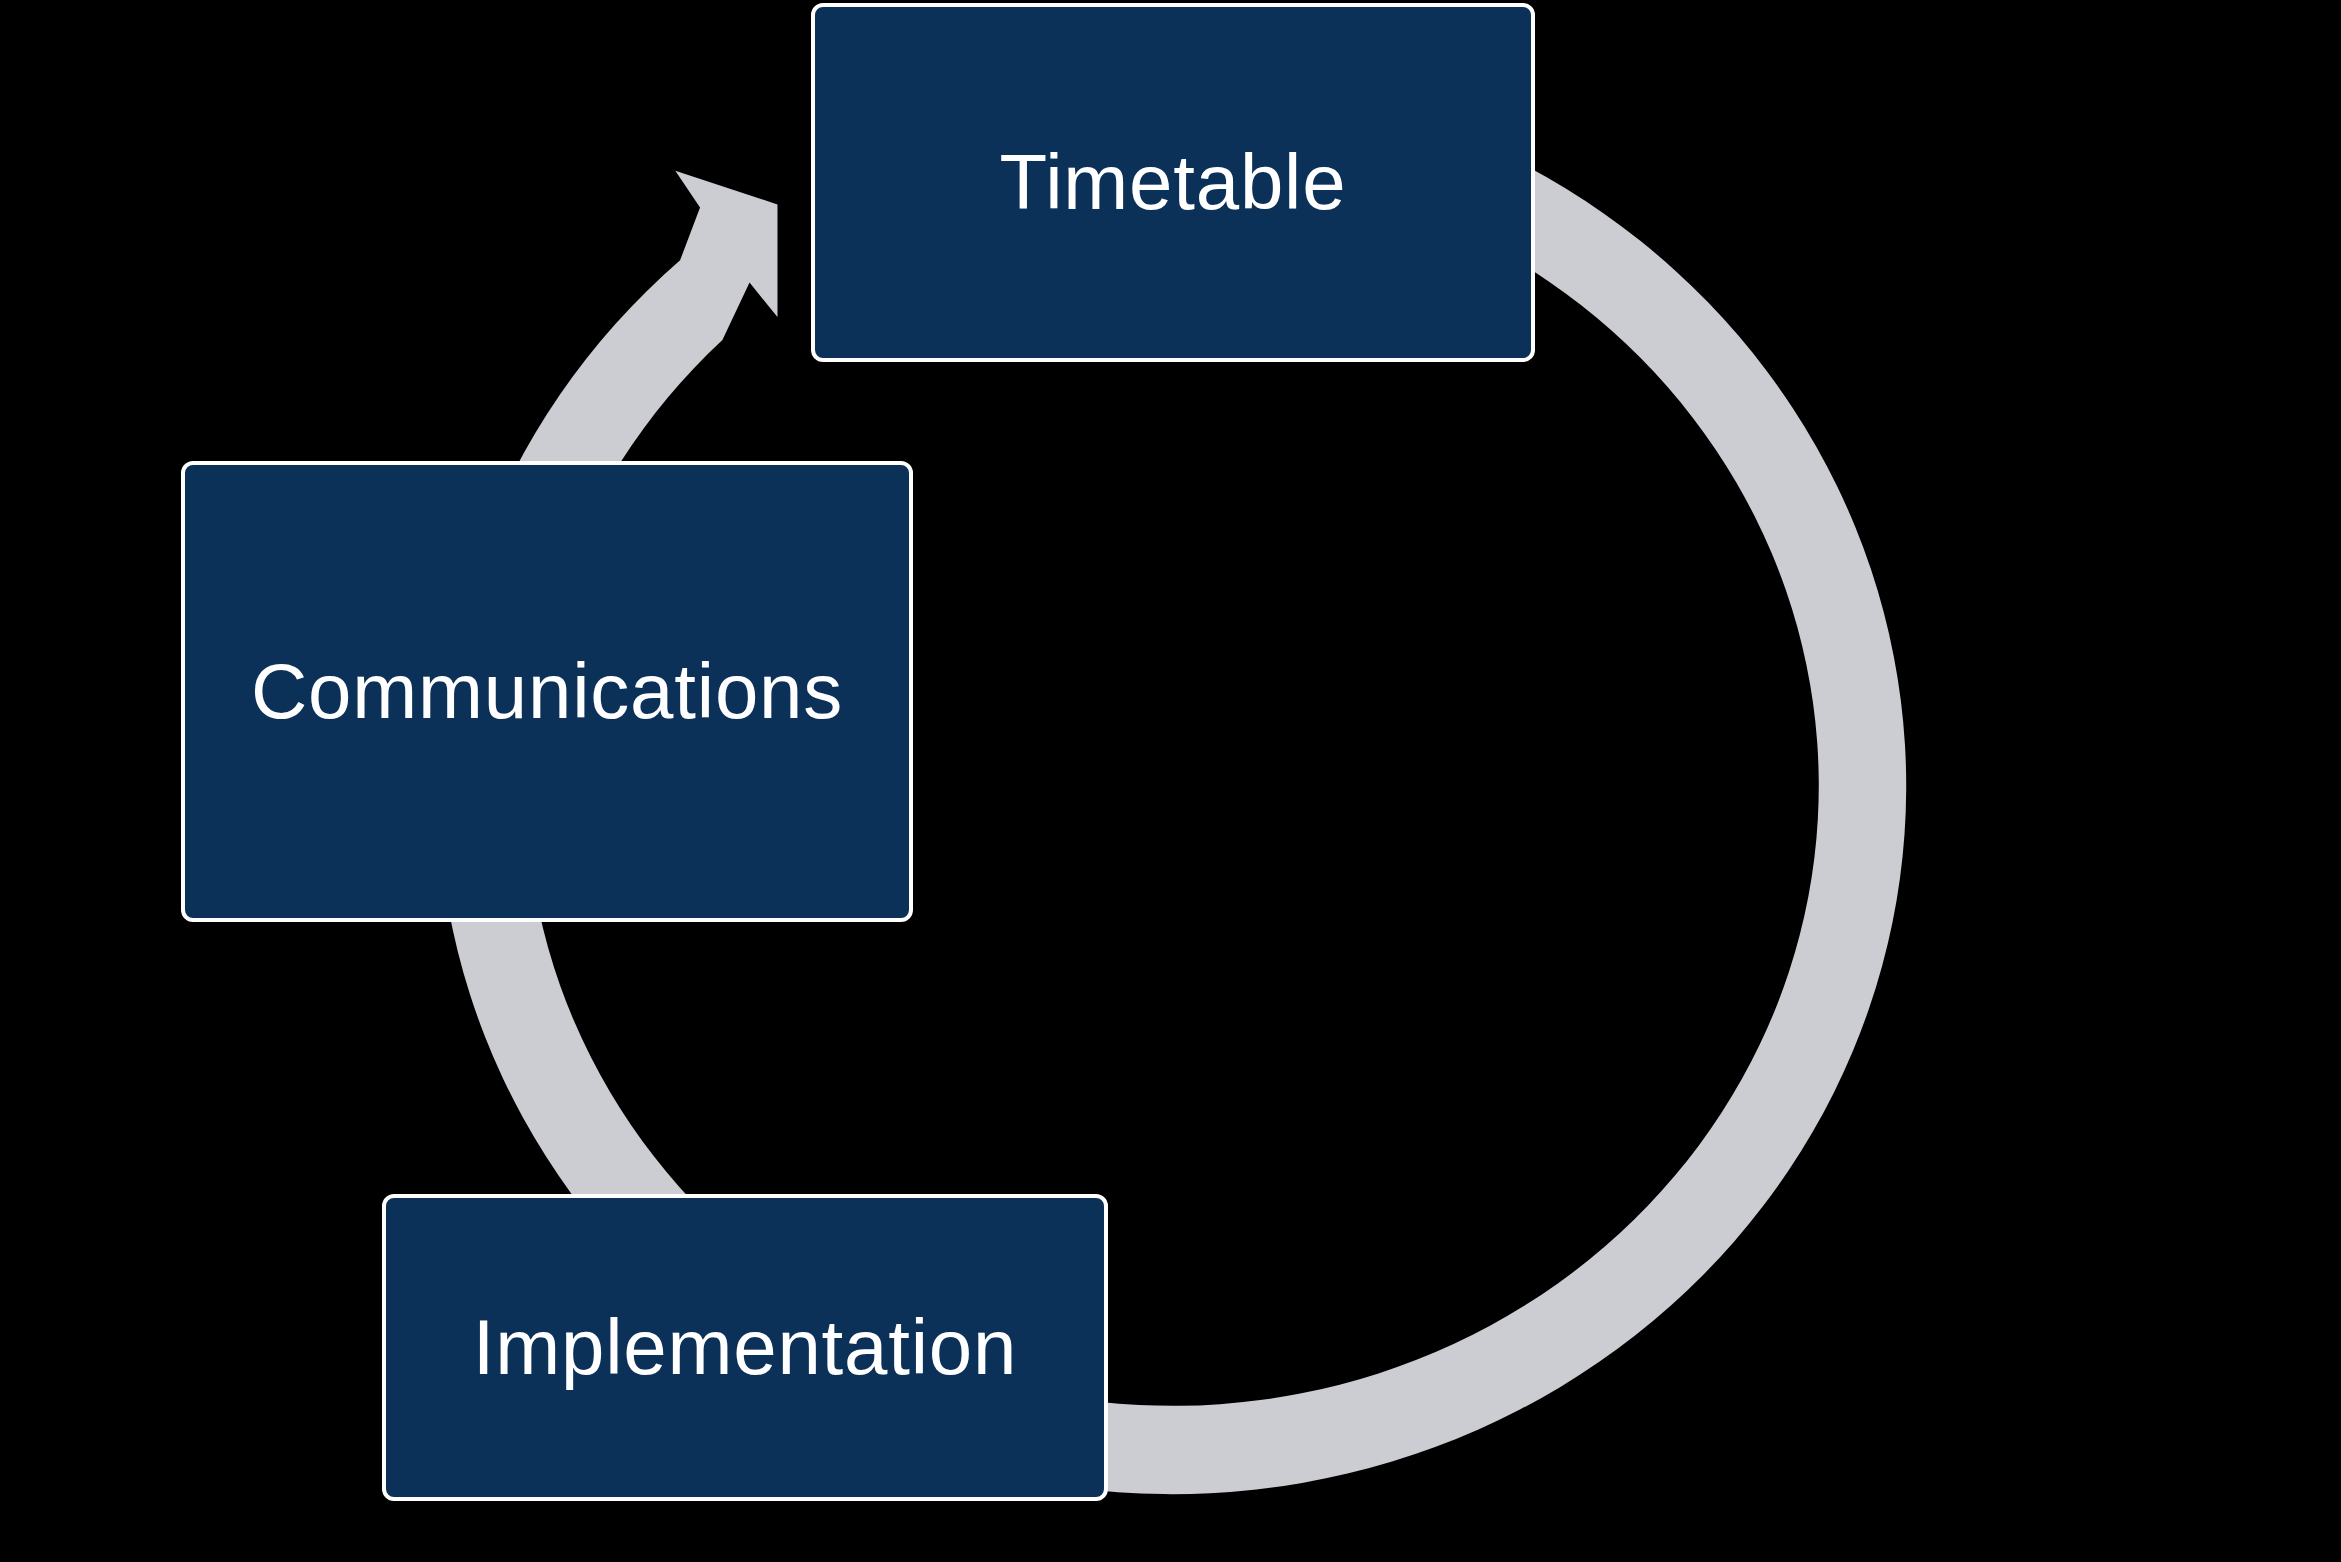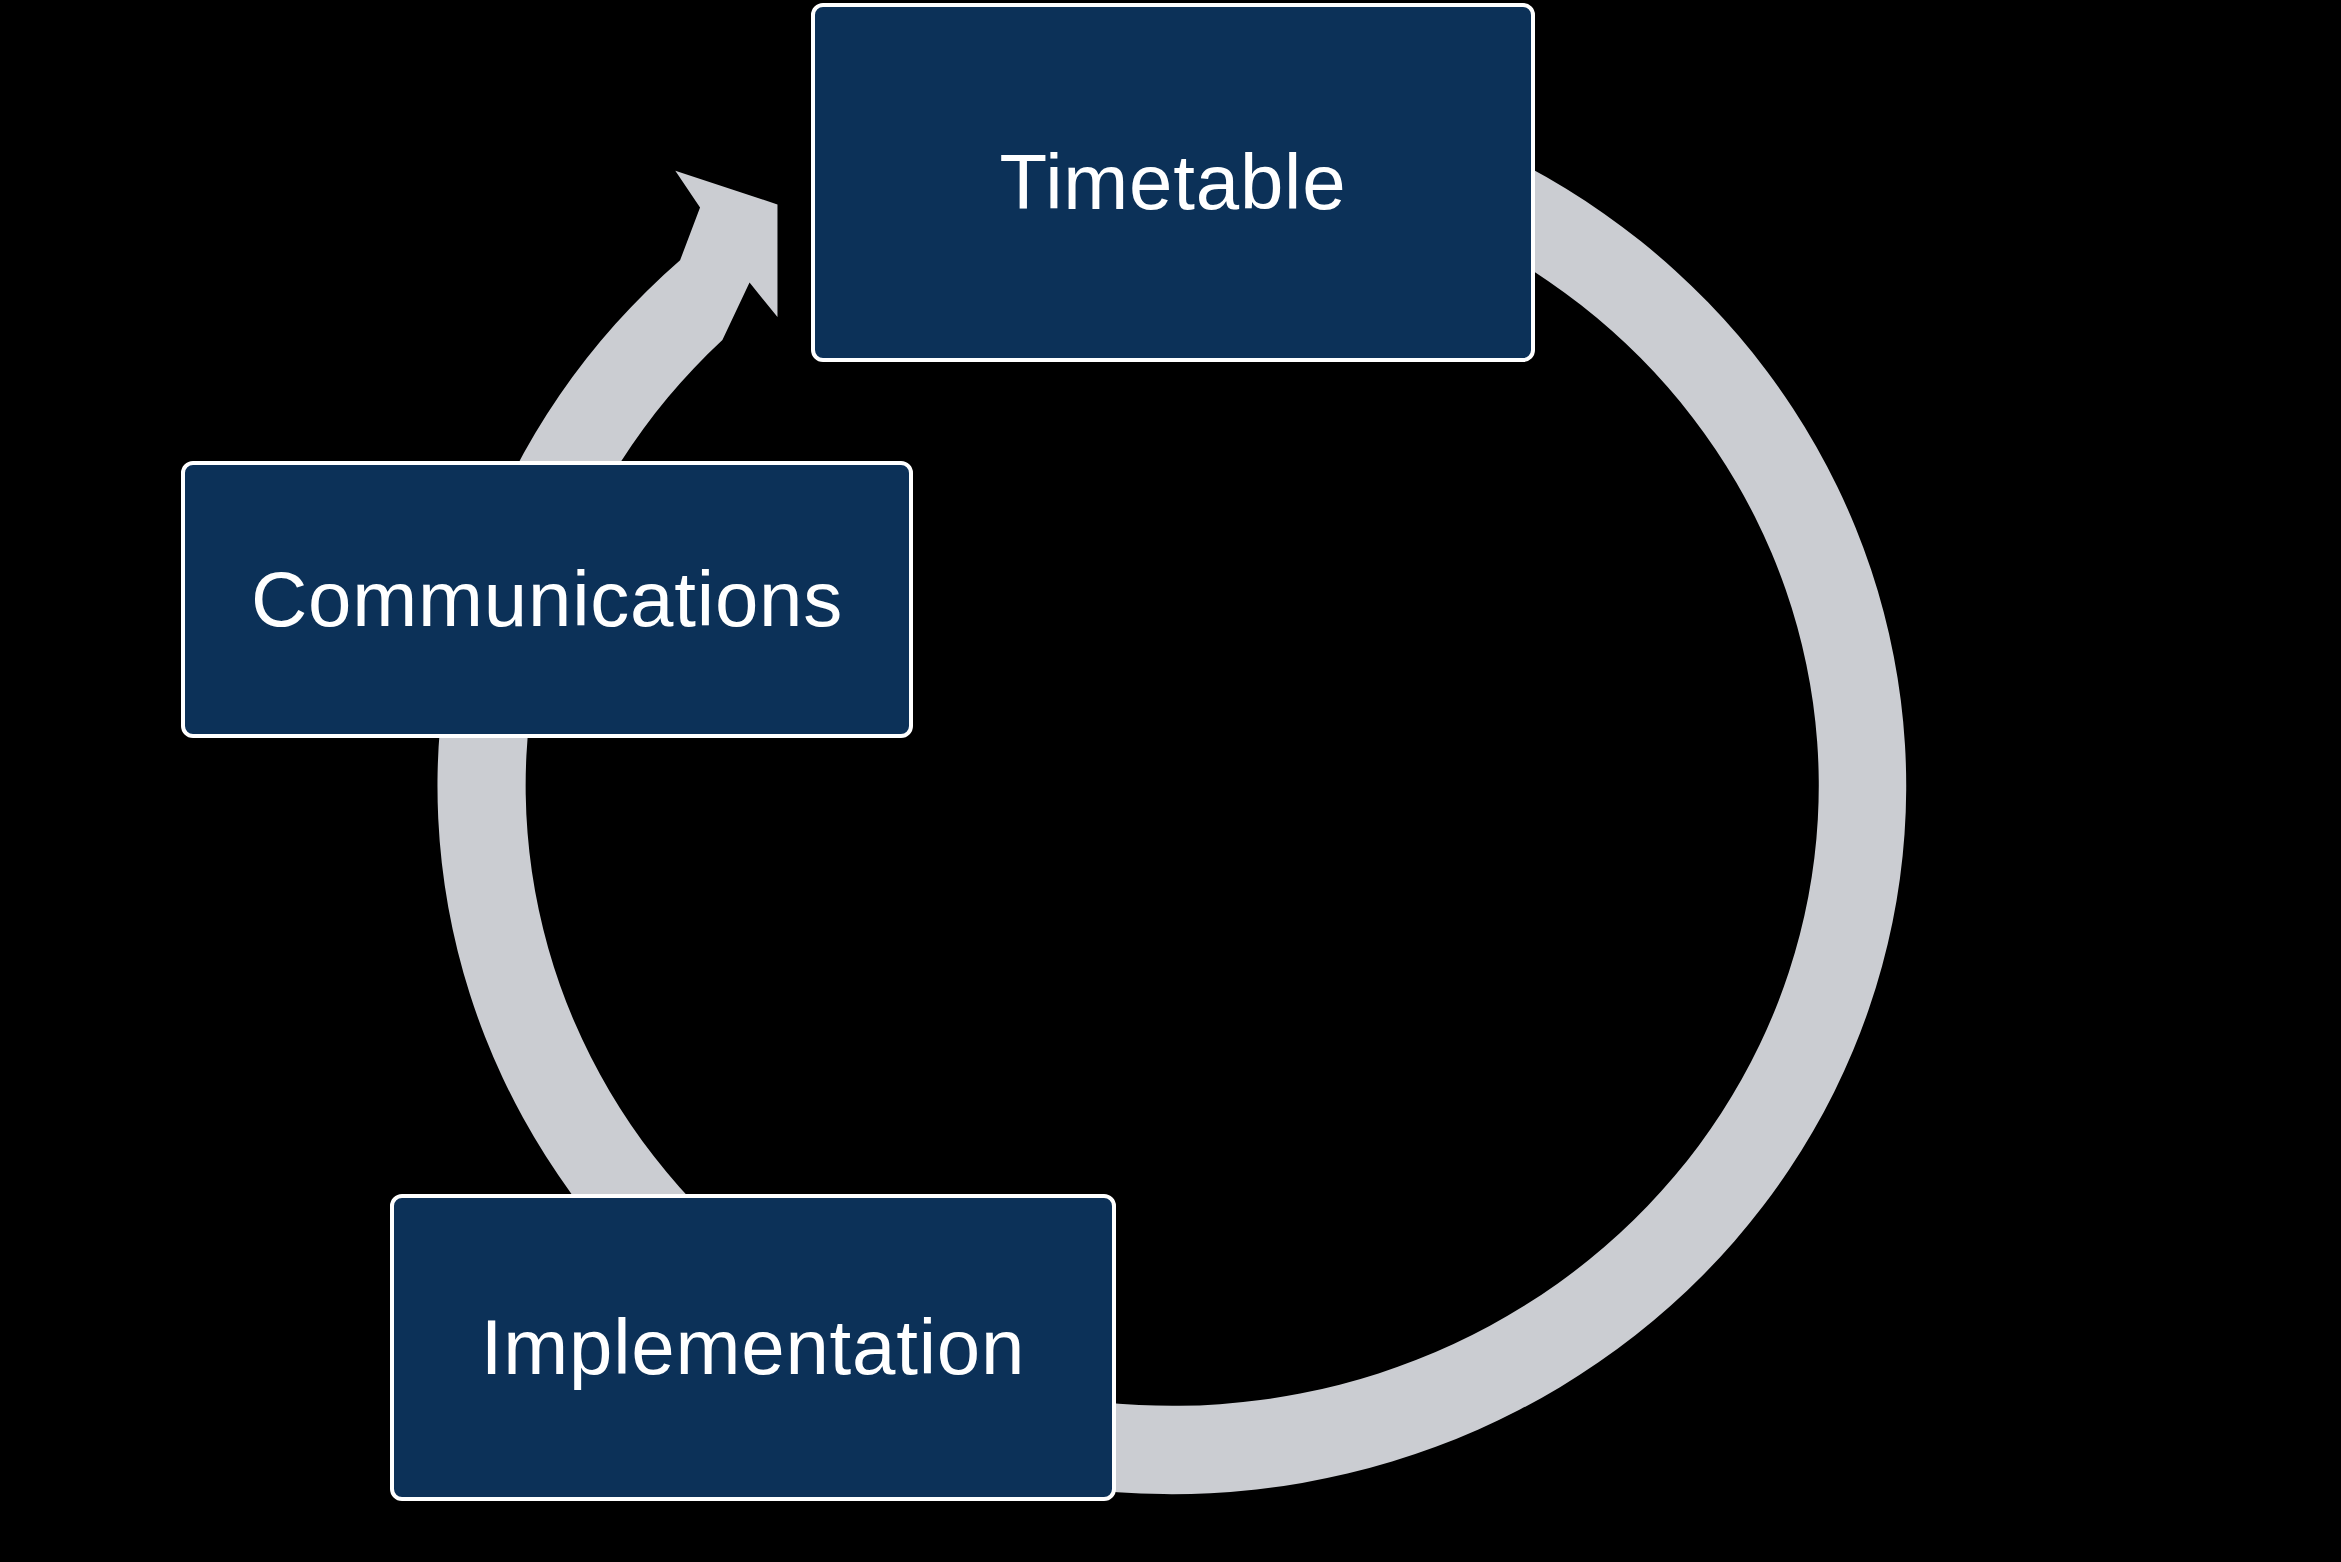--- a/index.html
+++ b/index.html
@@ -37,22 +37,22 @@
     text-align:center;
     color:var(--text);
     font-size:78px;
     line-height:1.25;
     letter-spacing:0.8px;
     font-weight:400;
   }
   .node-timetable      { left:811px; top:3.2px;    width:724px; height:359px; }
   .node-medication     { left:1452px; top:460px;  width:713px; height:361px; }
   .node-etasu          { left:1238px; top:1196px; width:740px; height:350px; }
-  .node-implementation { left:390px;  top:1194px; width:726px; height:307px; }
-  .node-communications { left:181px;  top:461px;  width:732px; height:277px; }
+  .node-implementation { left:382px;  top:1194px; width:726px; height:307px; }
+  .node-communications { left:181px;  top:461px;  width:732px; height:461px; }
   .node-label{ padding:0 24px; white-space:pre-line; }
 </style>
 </head>
 <body>
 
 <div class="stage">
 
   <svg class="ring-svg" viewBox="0 0 2934 1958" aria-hidden="true">
     <path d="M 1022 209
          A 920 887 0 1 1 852 326

